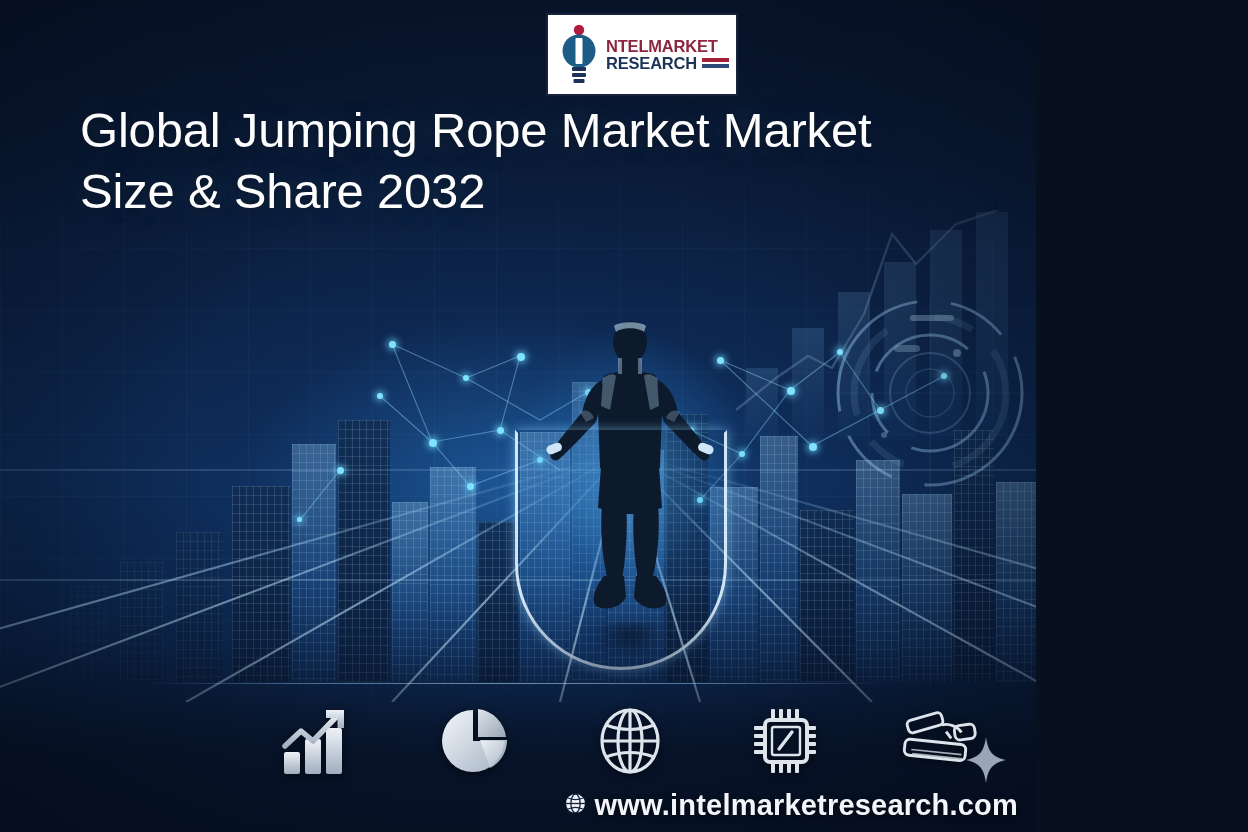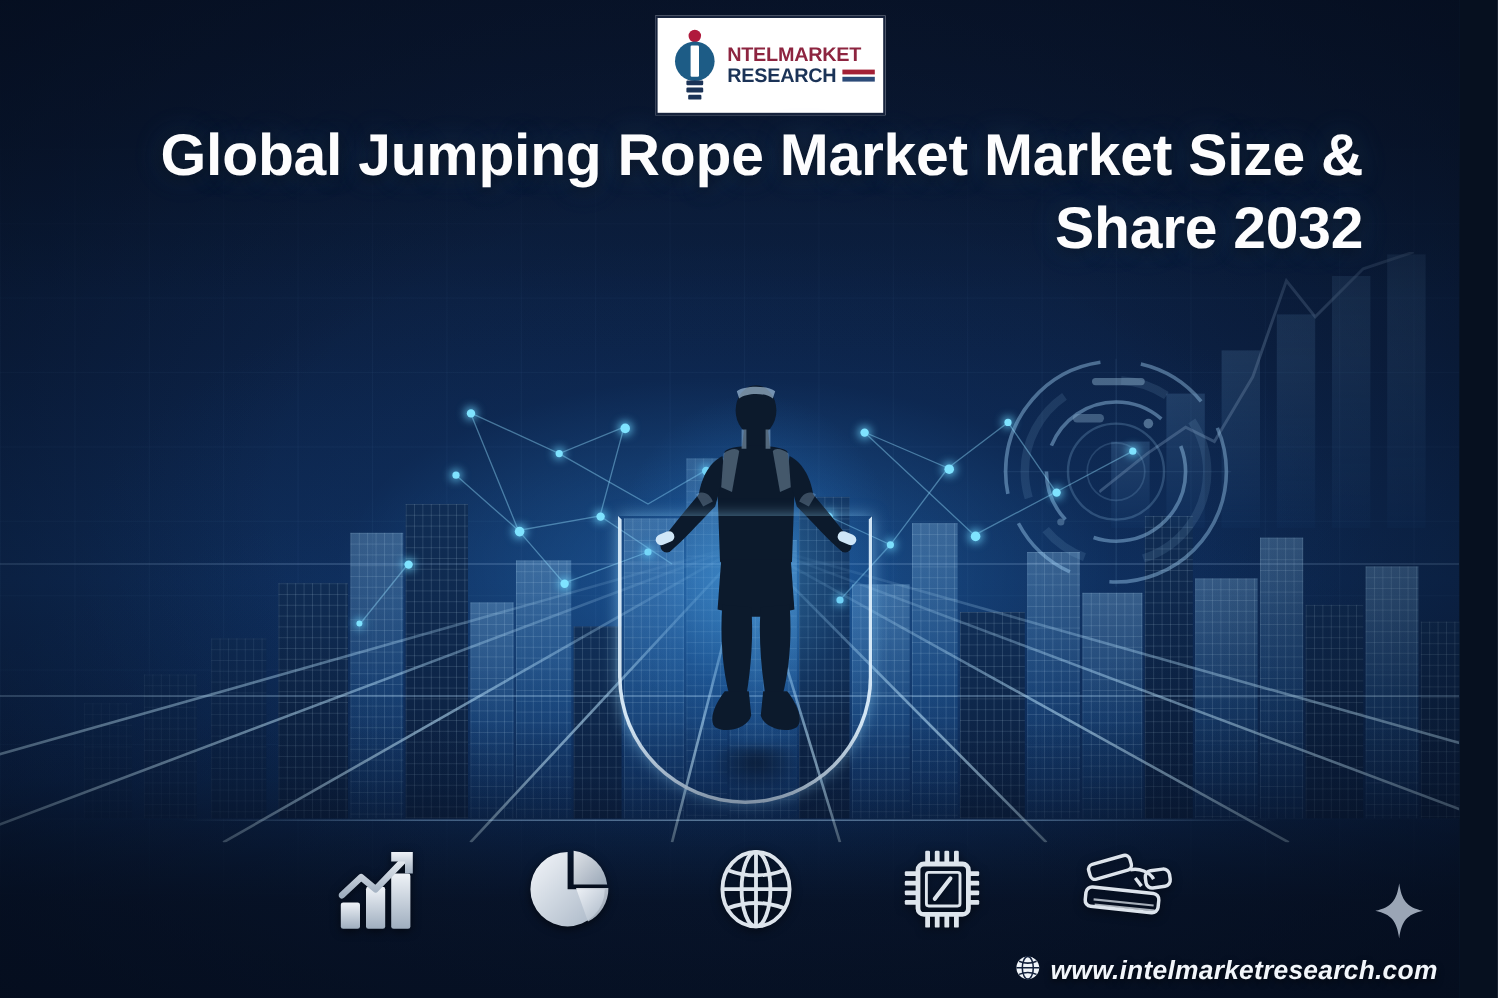--- a/index.html
+++ b/index.html
@@ -5,21 +5,21 @@
   * { margin:0; padding:0; box-sizing:border-box; }
   html,body{ background:#06101f; }
   body{
     width:1248px; height:832px; overflow:hidden;
     font-family:"Liberation Sans", sans-serif;
     position:relative;
   }
 
   
   #stage{
-    position:absolute; inset:0; width:1216px; height:832px; overflow:hidden;
+    position:absolute; inset:0; width:1036px; height:832px; overflow:hidden;
     background:
       radial-gradient(ellipse 60% 45% at 50% 58%, rgba(40,120,200,0.55) 0%, rgba(16,55,110,0.25) 45%, rgba(8,24,52,0) 75%),
       radial-gradient(ellipse 90% 70% at 50% 95%, rgba(20,70,135,0.45) 0%, rgba(9,28,58,0) 70%),
       linear-gradient(180deg,#0b1b35 0%, #0c2144 35%, #0e2a54 58%, #0b2145 80%, #081427 100%);
   }
 
   
   .grid{
     position:absolute; inset:0;
     background-image:
@@ -104,23 +104,23 @@
   .logo-top{ color:#8d2540; font-size:16.5px; font-weight:700; letter-spacing:-0.2px; font-family:"Liberation Sans", sans-serif; }
   .logo-bot-row{ display:flex; align-items:center; gap:5px; }
   .logo-bot{ color:#1b3357; font-size:16.5px; font-weight:700; letter-spacing:-0.2px; }
   .logo-bars{ display:flex; flex-direction:column; gap:2.5px; }
   .logo-bars i{ display:block; width:27px; height:4px; }
   .logo-bars i.r{ background:#a32036; }
   .logo-bars i.b{ background:#2b4a78; }
 
   
   .title{
-    position:absolute; left:12px; right:0; top:100px;
-    text-align:right; color:#fdfdfe;
-    font-size:49px; font-weight:700; line-height:1.24;
+    position:absolute; left:0; right:0; top:100px;
+    text-align:left; color:#fdfdfe;
+    font-size:49px; font-weight:400; line-height:1.24;
     letter-spacing:-0.2px;
     text-shadow:0 2px 12px rgba(0,0,0,.55), 0 0 26px rgba(110,180,255,.22);
     padding:0 80px;
   }
   .subtitle{
     position:absolute; left:0; right:0; top:249px;
     text-align:center; color:#e9f1fb;
     font-size:26px; font-weight:400; letter-spacing:.2px;
     text-shadow:0 2px 9px rgba(0,0,0,.5);
   }
@@ -138,21 +138,21 @@
   }
   .ico{ width:78px; height:78px; display:flex; align-items:center; justify-content:center; }
   .ico svg{ display:block; filter:drop-shadow(0 2px 4px rgba(0,0,0,.55)); }
 
   
   .urlbar{
     position:absolute; right:18px; bottom:10px;
     display:flex; align-items:center; gap:9px;
   }
   .urltext{
-    color:#f2f6fb; font-size:22px; font-weight:700; font-style:italic;
+    color:#f2f6fb; font-size:29px; font-weight:700; 
     letter-spacing:.2px; text-shadow:0 2px 6px rgba(0,0,0,.6);
   }
   .sparkle{ position:absolute; right:30px; bottom:45px; }
 </style>
 </head>
 <body>
 
 <div id="stage">
 
   <div class="grid"></div>

